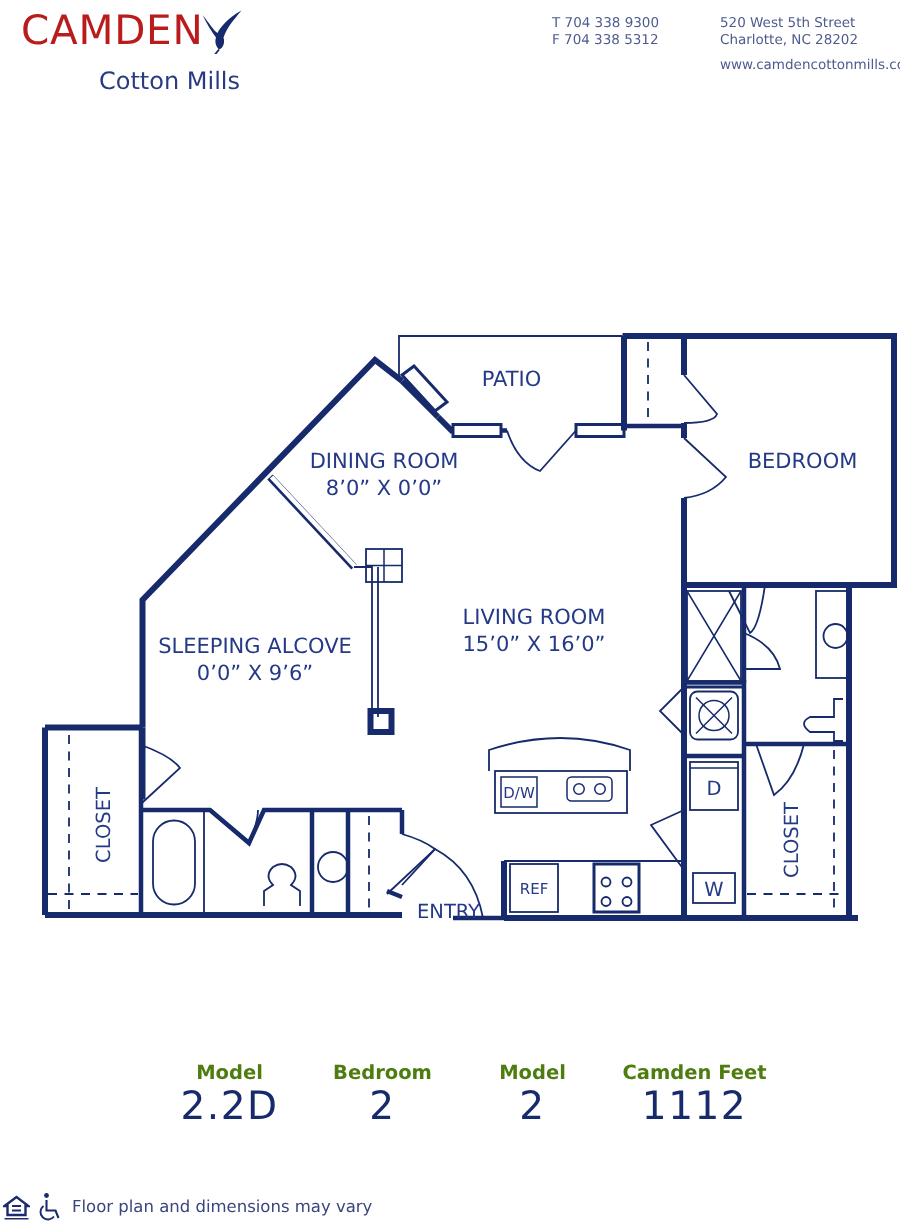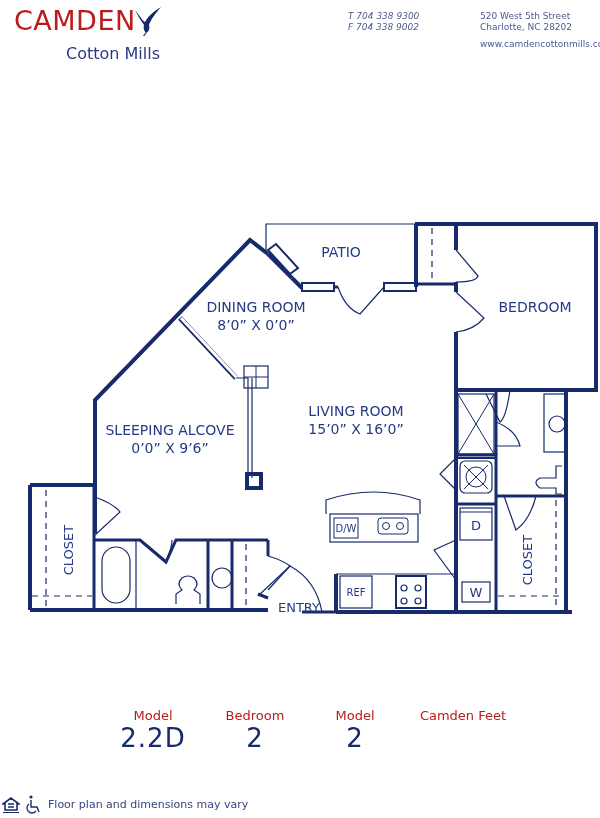--- a/index.html
+++ b/index.html
@@ -6,41 +6,41 @@
   body { width:600px; height:818px; position:relative; overflow:hidden; font-family:"DejaVu Sans", sans-serif; color:#1c2b6e; }
   .brand { position:absolute; left:14px; top:6px; }
   .brand-name { font-family:"DejaVu Sans", sans-serif; font-size:26px; letter-spacing:0.5px; color:#b91c1c; line-height:30px; font-weight:normal; }
   .brand-sub { position:absolute; left:52px; top:38px; font-size:16px; color:#2a3a82; white-space:nowrap; }
   .bird { position:absolute; left:118px; top:0px; width:30px; height:30px; }
   .contact { position:absolute; top:11px; font-size:9px; color:#4f5b8e; line-height:11px; }
   .contact div { white-space:nowrap; }
   .plan { position:absolute; left:0; top:0; width:600px; height:818px; }
   .stats { position:absolute; top:708px; left:0; width:600px; }
   .stat { position:absolute; text-align:center; width:120px; }
-  .stat-label { font-size:13px; color:#b91c1c; line-height:16px; }
+  .stat-label { font-size:13px; color:#4d7c0f; line-height:16px;font-weight:bold; }
   .stat-value { font-size:26px; color:#172a6b; line-height:28px; margin-top:0; letter-spacing:1px; }
   .footer { position:absolute; left:0; top:794px; height:22px; width:548px; }
   .footer-text { position:absolute; left:48px; top:4px; font-size:11px; color:#39457f; white-space:nowrap; }
   .room-label { font-family:"DejaVu Sans", sans-serif; fill:#253a86; }
 </style>
 </head>
 <body>
 
 <div class="brand">
   <div class="brand-name" style="text-transform:uppercase;font-size:27px;">Camden</div>
   <div class="brand-sub">Cotton Mills</div>
   <svg class="bird" viewBox="0 0 30 30">
     <path d="M3 4 C8 10 10 14 13 16 C15 12 20 6 29 1 C23 8 19 13 17 19 C18 22 17 26 14 27 C12 25 11 22 12 19 C9 15 6 10 3 4 Z" fill="#172a6b"></path>
     <path d="M14 27 L10 32" stroke="#172a6b" stroke-width="1.2"></path>
   </svg>
 </div>
 
-<div class="contact" style="left:348px;font-style:italic;">
+<div class="contact" style="left:368px;">
   <div>T 704 338 9300</div>
-  <div>F 704 338 9002</div>
+  <div>F 704 338 5312</div>
 </div>
 <div class="contact" style="left:480px;">
   <div>520 West 5th Street</div>
   <div>Charlotte, NC 28202</div>
   <div style="margin-top:6px;">www.camdencottonmills.com</div>
 </div>
 
 <svg class="plan" viewBox="0 0 600 818">
   <g fill="none" stroke="#172a6b" stroke-linejoin="miter">
 
@@ -183,20 +183,21 @@
   <div class="stat" style="left:195px;">
     <div class="stat-label">Bedroom</div>
     <div class="stat-value">2</div>
   </div>
   <div class="stat" style="left:295px;">
     <div class="stat-label">Model</div>
     <div class="stat-value">2</div>
   </div>
   <div class="stat" style="left:403px;">
     <div class="stat-label">Camden Feet</div>
+    <div class="stat-value">1112</div>
   </div>
 </div>
 
 <div class="footer">
   <svg style="position:absolute;left:2px;top:2px;width:18px;height:18px;" viewBox="0 0 18 18">
     <path d="M1 8 L9 2 L17 8 L15 8 L15 14 L3 14 L3 8 Z" fill="none" stroke="#1c2b6e" stroke-width="1.6"></path>
     <path d="M6 8 L12 8 M6 11 L12 11" stroke="#1c2b6e" stroke-width="1.4"></path>
     <path d="M1 16.5 L17 16.5" stroke="#1c2b6e" stroke-width="1"></path>
   </svg>
   <svg style="position:absolute;left:24px;top:1px;width:18px;height:20px;" viewBox="0 0 18 20">

